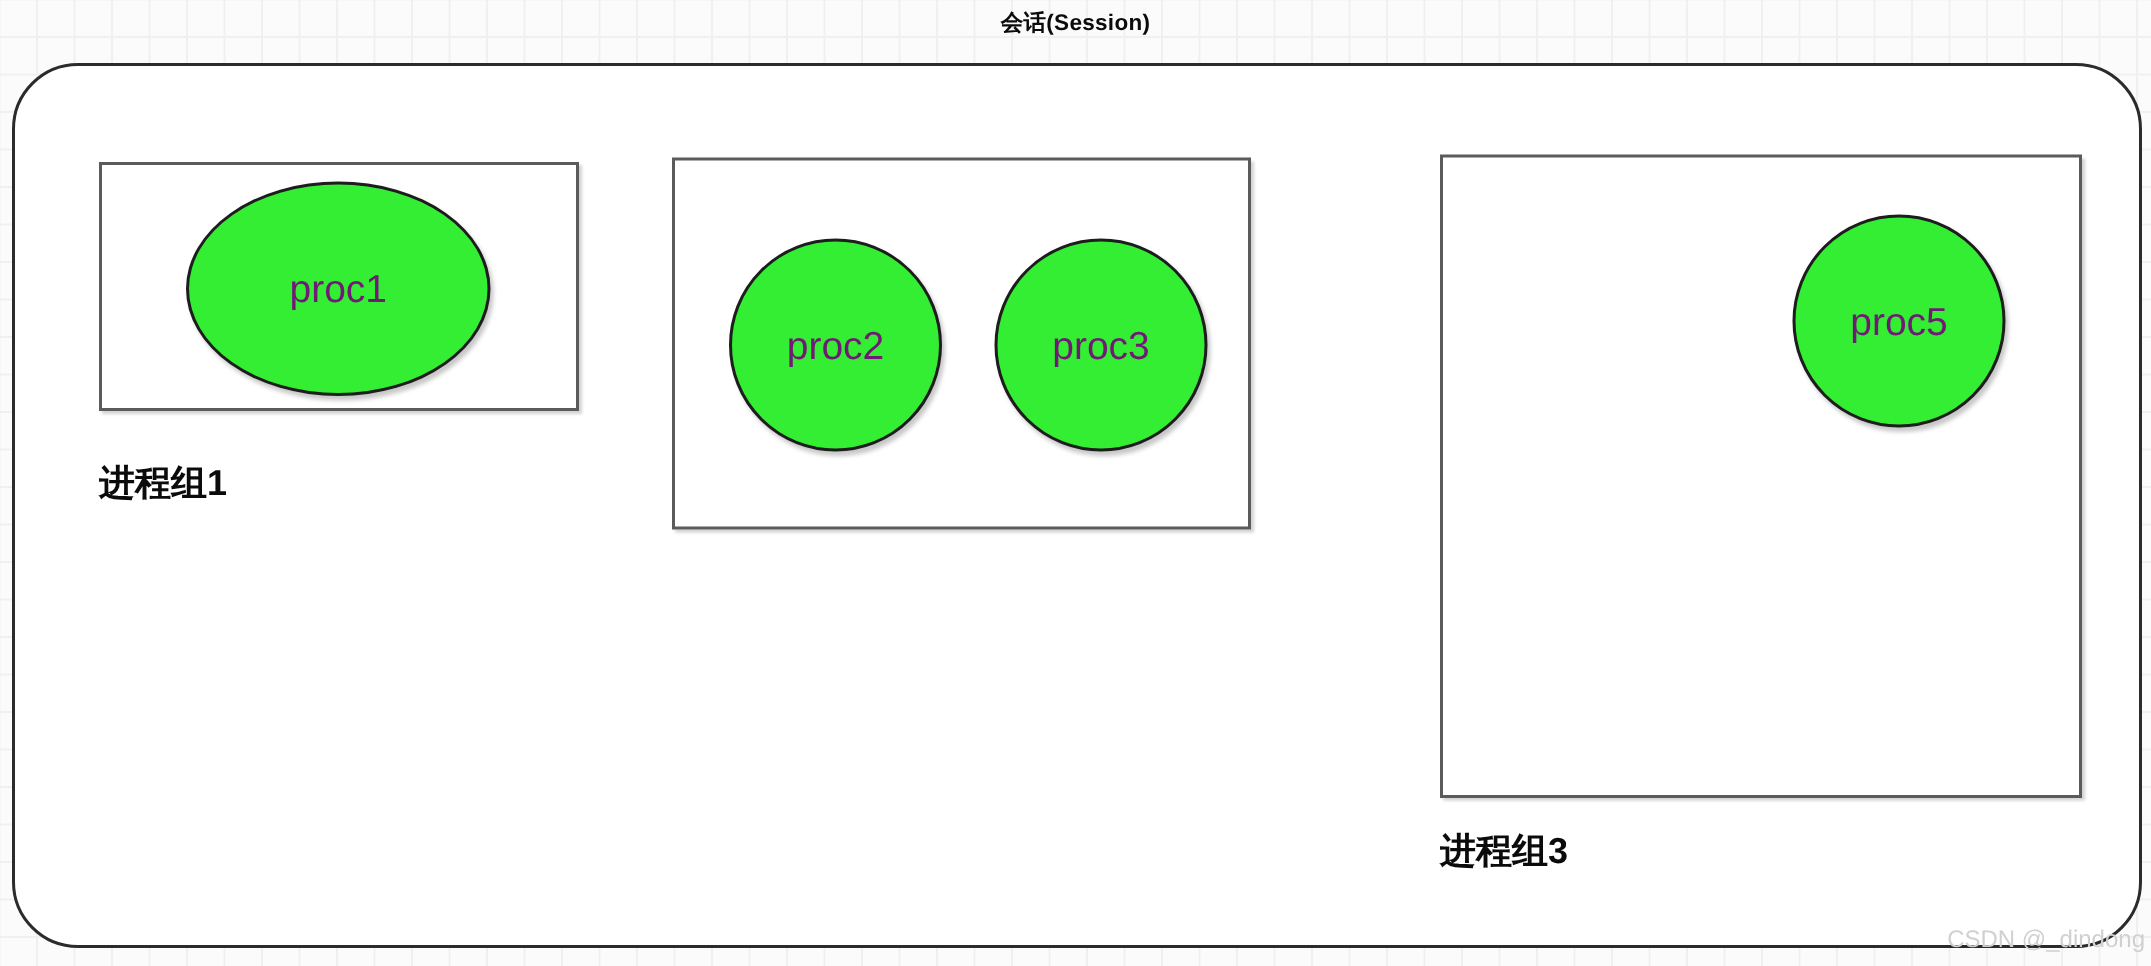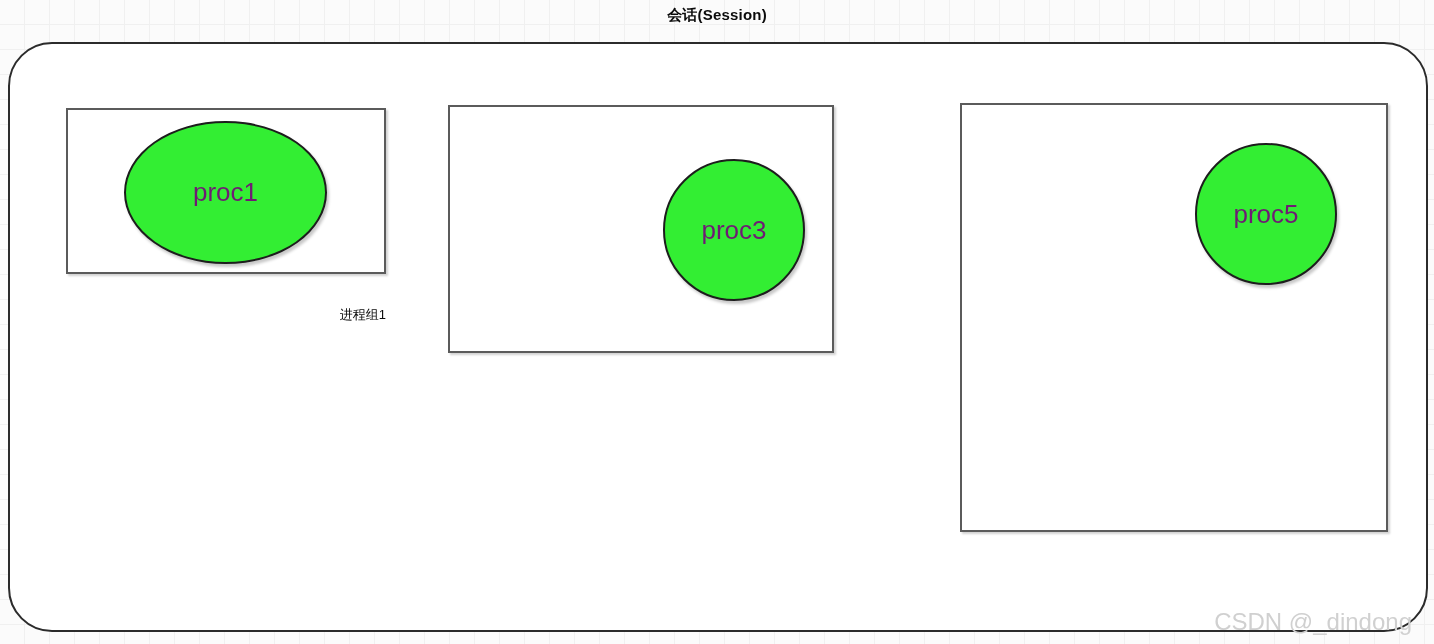--- a/index.html
+++ b/index.html
@@ -56,25 +56,25 @@
     box-sizing: border-box;
     box-shadow: 2px 2px 2px rgba(0,0,0,0.18);
   }
   #group-rect-1 { left: 66px;  top: 108px; width: 320px; height: 166px; }
   #group-rect-2 { left: 448px; top: 105px; width: 386px; height: 248px; }
   #group-rect-3 { left: 960px; top: 103px; width: 428px; height: 429px; }
 
   
   .group-label {
     position: absolute;
-    font-size: 13px;
-    font-weight: normal;
+    font-size: 24px;
+    font-weight: bold;
     color: #0b0b0b;
     white-space: nowrap;
-    text-align: right;
+    text-align: left;
   }
   #group-label-1 { left: 66px;  top: 306px; width: 320px; }
   #group-label-2 { left: 448px; top: 381px; width: 386px; }
   #group-label-3 { left: 960px; top: 551px; width: 428px; }
 
   
   .proc {
     position: absolute;
     background: #33ee33;
     border: 2px solid #1d1d1d;
@@ -90,42 +90,44 @@
   #proc-1 { left: 124px;  top: 121px; width: 203px; height: 143px; }
   #proc-2 { left: 486px;  top: 159px; width: 142px; height: 142px; }
   #proc-3 { left: 663px;  top: 159px; width: 142px; height: 142px; }
   #proc-4 { left: 1003px; top: 159px; width: 142px; height: 142px; }
   #proc-5 { left: 1195px; top: 143px; width: 142px; height: 142px; }
   #proc-6 { left: 1003px; top: 347px; width: 142px; height: 142px; }
 
   
   .watermark {
     position: absolute;
-    right: 22px;
+    right: 4px;
     bottom: 8px;
-    font-size: 24px;
+    font-size: 16px;
     color: #d0d0d0;
     white-space: nowrap;
     user-select: none;
   }
 </style>
 </head>
 <body>
 
 <div id="canvas">
 
   <div class="session-title">会话(Session)</div>
 
   <div class="session-box"></div>
 
   <div class="group-rect" id="group-rect-1"></div>
   <div class="proc" id="proc-1">proc1</div>
   <div class="group-label" id="group-label-1">进程组1</div>
 
   <div class="group-rect" id="group-rect-2"></div>
+  <div class="proc" id="proc-2">proc2</div>
   <div class="proc" id="proc-3">proc3</div>
 
   <div class="group-rect" id="group-rect-3"></div>
   <div class="proc" id="proc-5">proc5</div>
+  <div class="group-label" id="group-label-3">进程组3</div>
 
   <div class="watermark">CSDN @_dindong</div>
 
 </div>
 
 </body></html>

